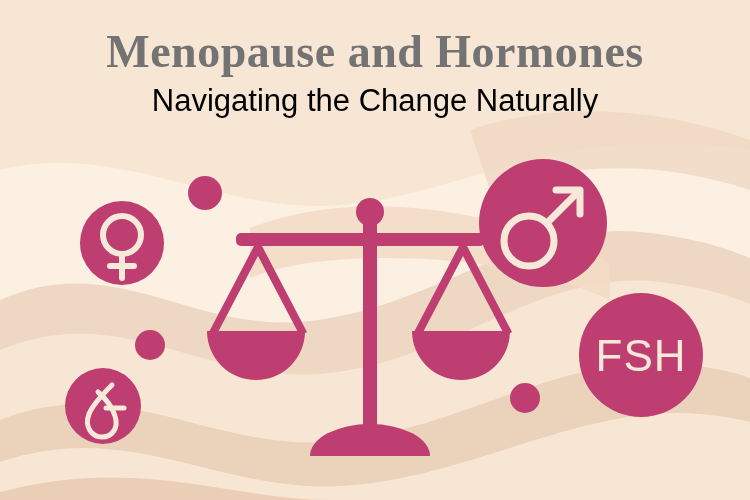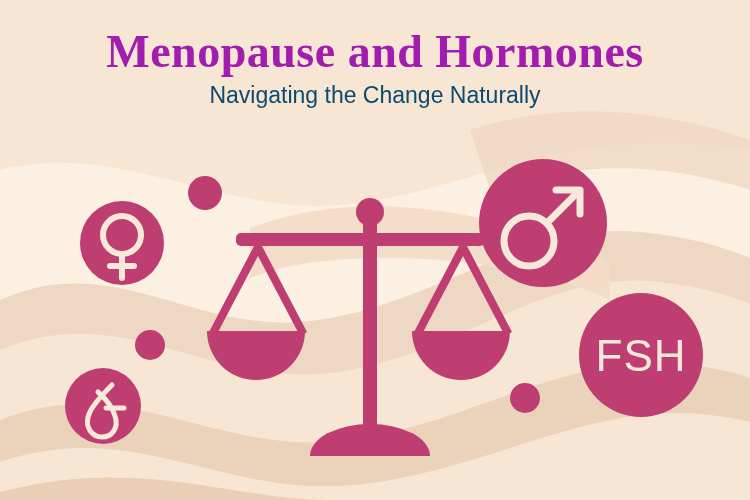--- a/index.html
+++ b/index.html
@@ -35,30 +35,30 @@
     top: 28px;
     width: 750px;
     text-align: center;
     z-index: 5;
   }
   #title {
     font-family: "Liberation Serif", "DejaVu Serif", serif;
     font-weight: bold;
     font-size: 46px;
     letter-spacing: 0.5px;
-    color: #a21caf;
+    color: #737373;
     line-height: 1.05;
     margin: 0;
     white-space: nowrap;
   }
   #subtitle {
     font-family: "Liberation Sans", sans-serif;
     font-weight: normal;
-    font-size: 23px;
-    color: #0c4a6e;
+    font-size: 31px;
+    color: #000000;
     line-height: 1.2;
     margin: 6px 0 0 0;
     white-space: nowrap;
   }
   .badge-text {
     font-family: "Liberation Sans", sans-serif;
     font-size: 44px;
     fill: #F7E9DA;
     letter-spacing: 1px;
   }

